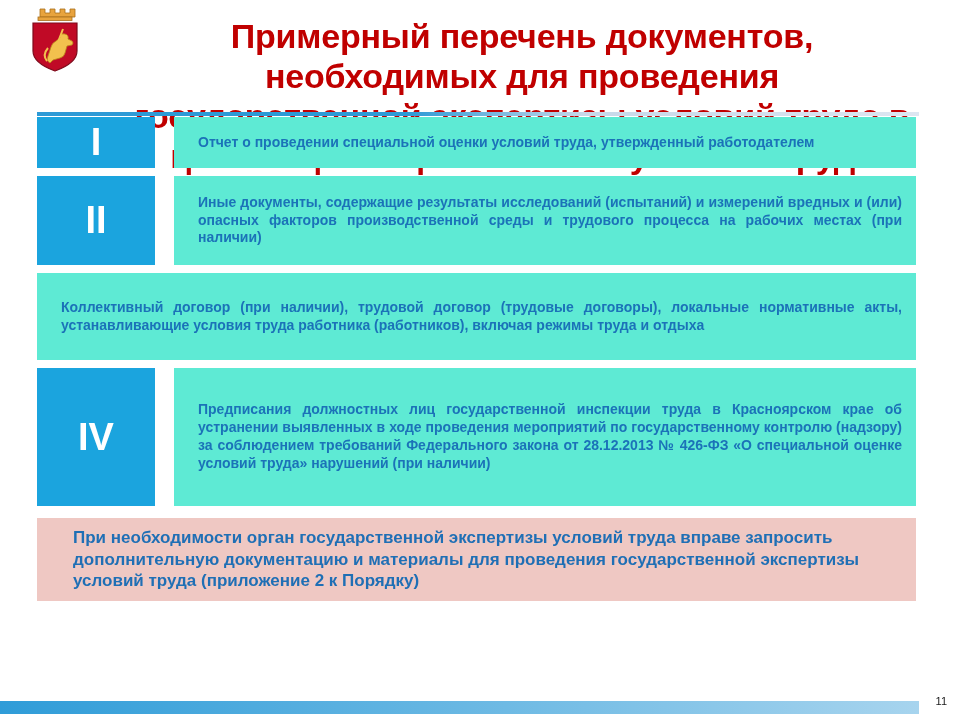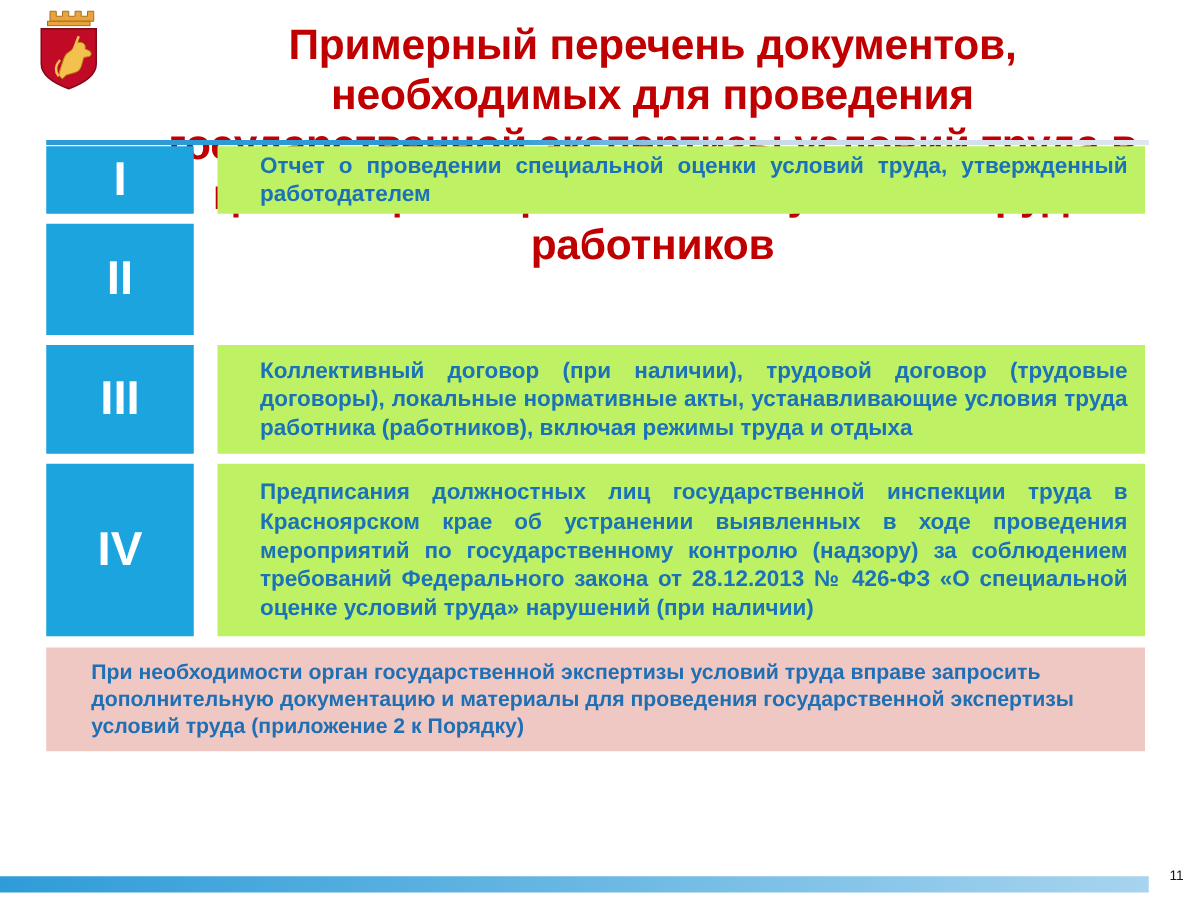--- a/index.html
+++ b/index.html
@@ -20,24 +20,24 @@
   }
   
   .rows{position:absolute;left:37px;top:117px;width:879px;}
   .row{display:flex;gap:19px;margin-bottom:8px;}
   .num{
     width:118px;flex:0 0 118px;background:#1BA4DE;color:#fff;
     display:flex;align-items:center;justify-content:center;
     font-size:38px;font-weight:bold;
   }
   .panel{
-    flex:1;background:#bef264;color:#1B72B8;
-    font-size:18px;font-weight:bold;line-height:1.28;
+    flex:1;background:#5eead4;color:#1B72B8;
+    font-size:14px;font-weight:bold;line-height:1.28;
     display:flex;align-items:center;
-    padding:4px 14px 4px 34px;box-sizing:border-box;
+    padding:4px 14px 4px 24px;box-sizing:border-box;
   }
   .panel p{margin:0;text-align:justify;}
   .row-1{min-height:51px;}
   .row-2{min-height:89px;justify-content:space-between;}
   .row-3{min-height:87px;}
   .row-4{min-height:138px;}
   
   .note{
     position:absolute;left:37px;width:879px;box-sizing:border-box;
     color:#1F6FB5;font-size:17px;font-weight:bold;line-height:1.28;
@@ -81,24 +81,26 @@
 
     <div class="row row-1">
       <div class="num">I</div>
       <div class="panel">
         <p>Отчет о проведении специальной оценки условий труда, утвержденный работодателем</p>
       </div>
     </div>
 
     <div class="row row-2">
       <div class="num">II</div>
+      <div class="panel">
+        <p>Иные документы, содержащие результаты исследований (испытаний) и измерений вредных и (или) опасных факторов производственной среды и трудового процесса на рабочих местах (при наличии)</p>
+      </div>
     </div>
 
     <div class="row row-3">
-      <div class="num">III</div>
       <div class="panel">
         <p>Коллективный договор (при наличии), трудовой договор (трудовые договоры), локальные нормативные акты, устанавливающие условия труда работника (работников), включая режимы труда и отдыха</p>
       </div>
     </div>
 
     <div class="row row-4">
       <div class="num">IV</div>
       <div class="panel">
         <p>Предписания должностных лиц государственной инспекции труда в Красноярском крае об устранении выявленных в ходе проведения мероприятий по государственному контролю (надзору) за соблюдением требований Федерального закона от 28.12.2013 № 426-ФЗ «О специальной оценке условий труда» нарушений (при наличии)</p>
       </div>

